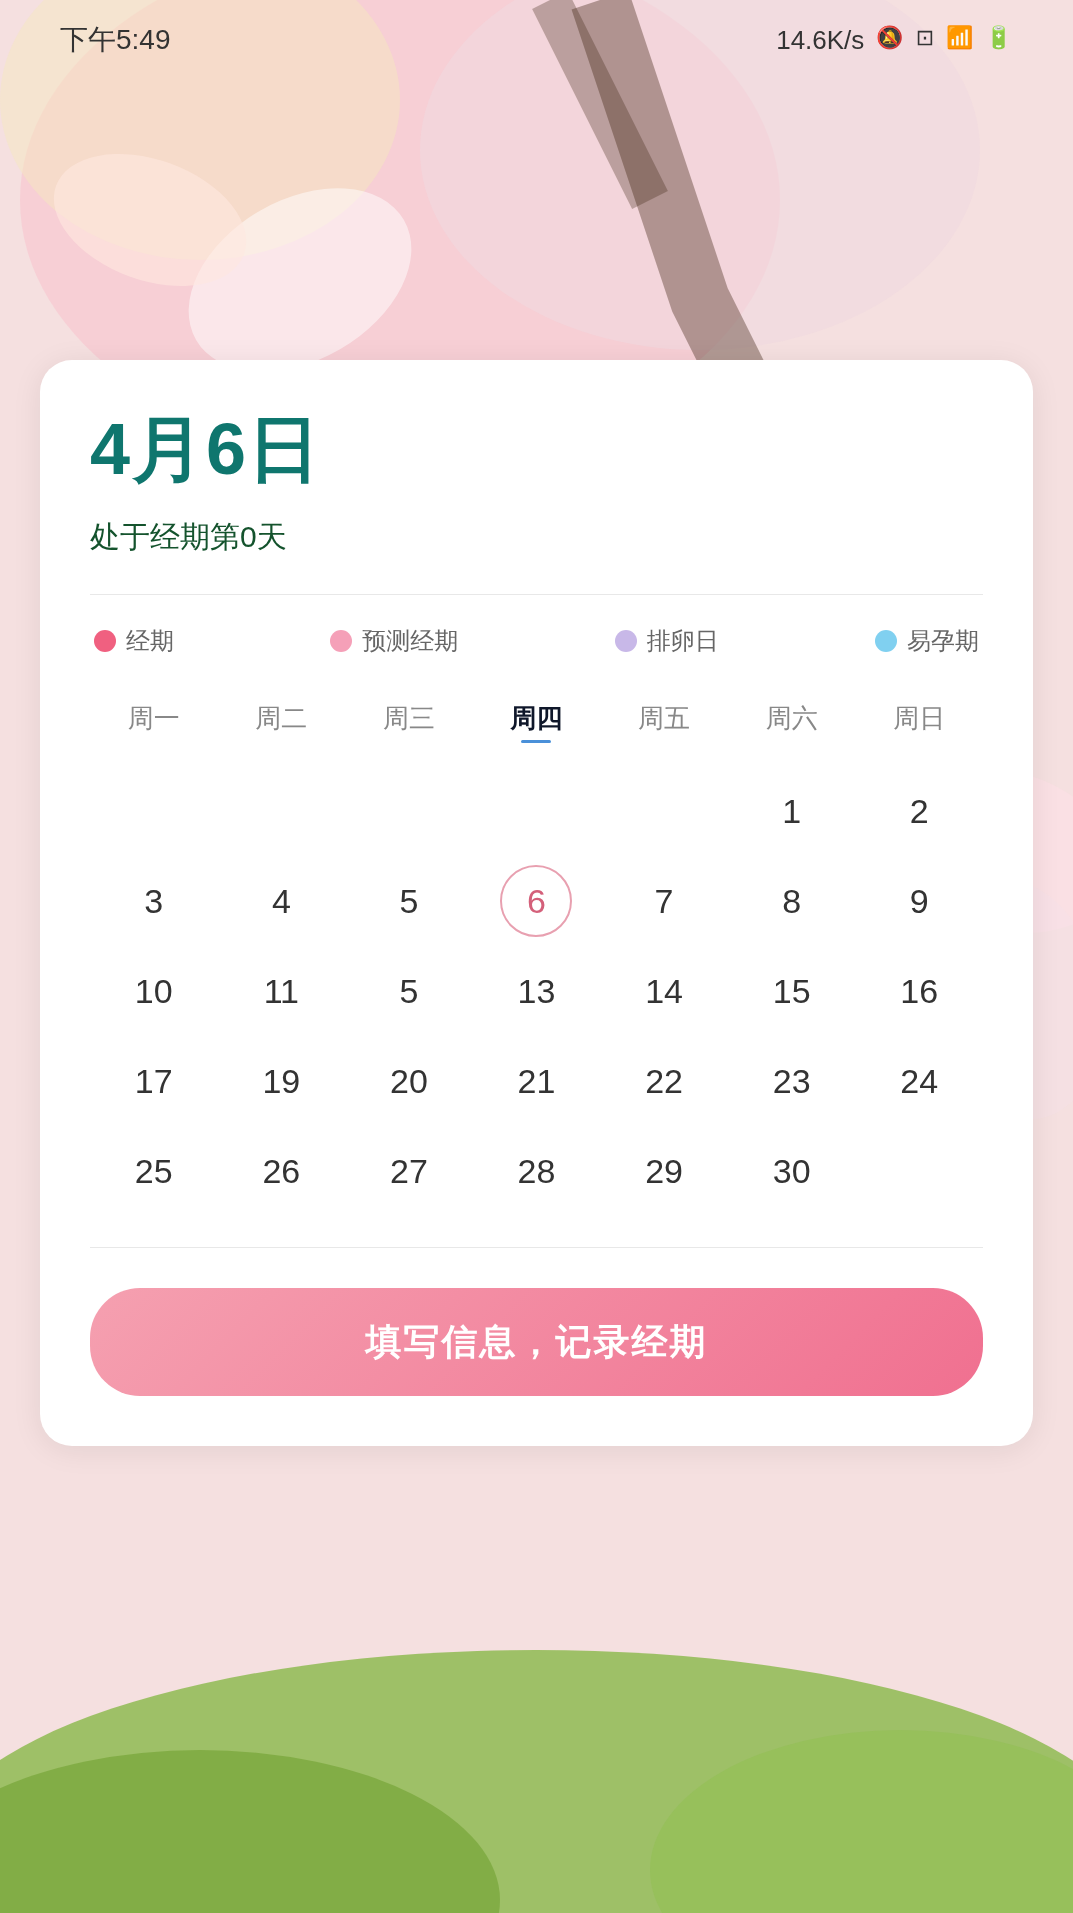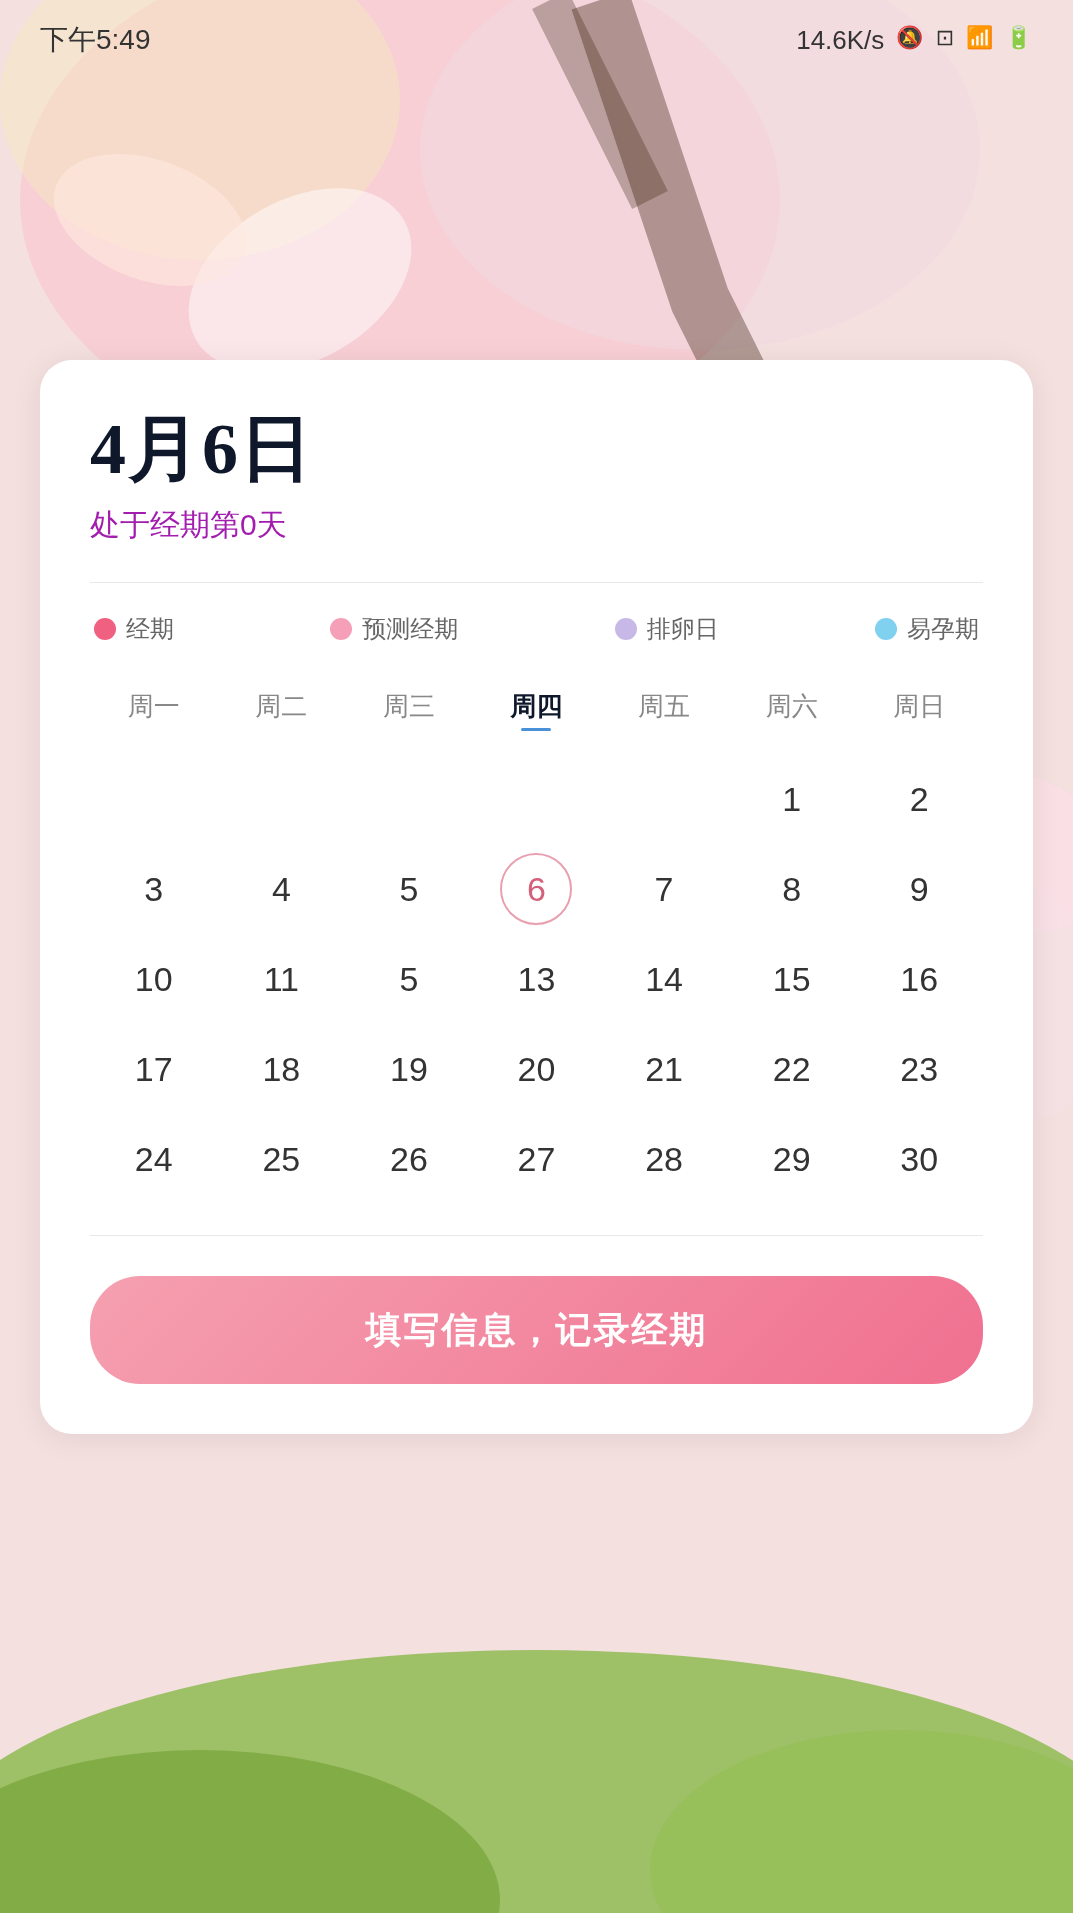--- a/index.html
+++ b/index.html
@@ -22,21 +22,21 @@
     }
 
     
     .status-bar {
       position: absolute;
       top: 0; left: 0; right: 0;
       height: 80px;
       display: flex;
       align-items: center;
       justify-content: space-between;
-      padding: 0 40px;
+      padding: 0 60px;
       z-index: 10;
       color: #333;
       font-size: 28px;
       font-weight: 500;
       gap: 8px;
     }
 
     .status-right {
       display: flex;
       align-items: flex-start;
@@ -57,30 +57,29 @@
       background: #ffffff;
       border-radius: 32px;
       padding: 50px 50px 50px 50px;
       z-index: 5;
       box-shadow: 0 4px 30px rgba(0,0,0,0.08);
     }
 
     .date-title {
       font-size: 72px;
       font-weight: 700;
-      color: #0f172a;
+      color: #0f766e;
       letter-spacing: 2px;
       line-height: 1.1;
-      font-family: Liberation Serif, serif;
     }
 
     .date-subtitle {
       font-size: 30px;
-      color: #a21caf;
-      margin-top: 16px;
+      color: #14532d;
+      margin-top: 28px;
     }
 
     .divider {
       width: 100%;
       height: 1px;
       background: #e8e8e8;
       margin: 36px 0 30px;
     }
 
     
@@ -295,21 +294,20 @@
 
       <div class="day-cell">10</div>
       <div class="day-cell">11</div>
       <div class="day-cell">5</div>
       <div class="day-cell">13</div>
       <div class="day-cell">14</div>
       <div class="day-cell">15</div>
       <div class="day-cell">16</div>
 
       <div class="day-cell">17</div>
-      <div class="day-cell">18</div>
       <div class="day-cell">19</div>
       <div class="day-cell">20</div>
       <div class="day-cell">21</div>
       <div class="day-cell">22</div>
       <div class="day-cell">23</div>
 
       <div class="day-cell">24</div>
       <div class="day-cell">25</div>
       <div class="day-cell">26</div>
       <div class="day-cell">27</div>

